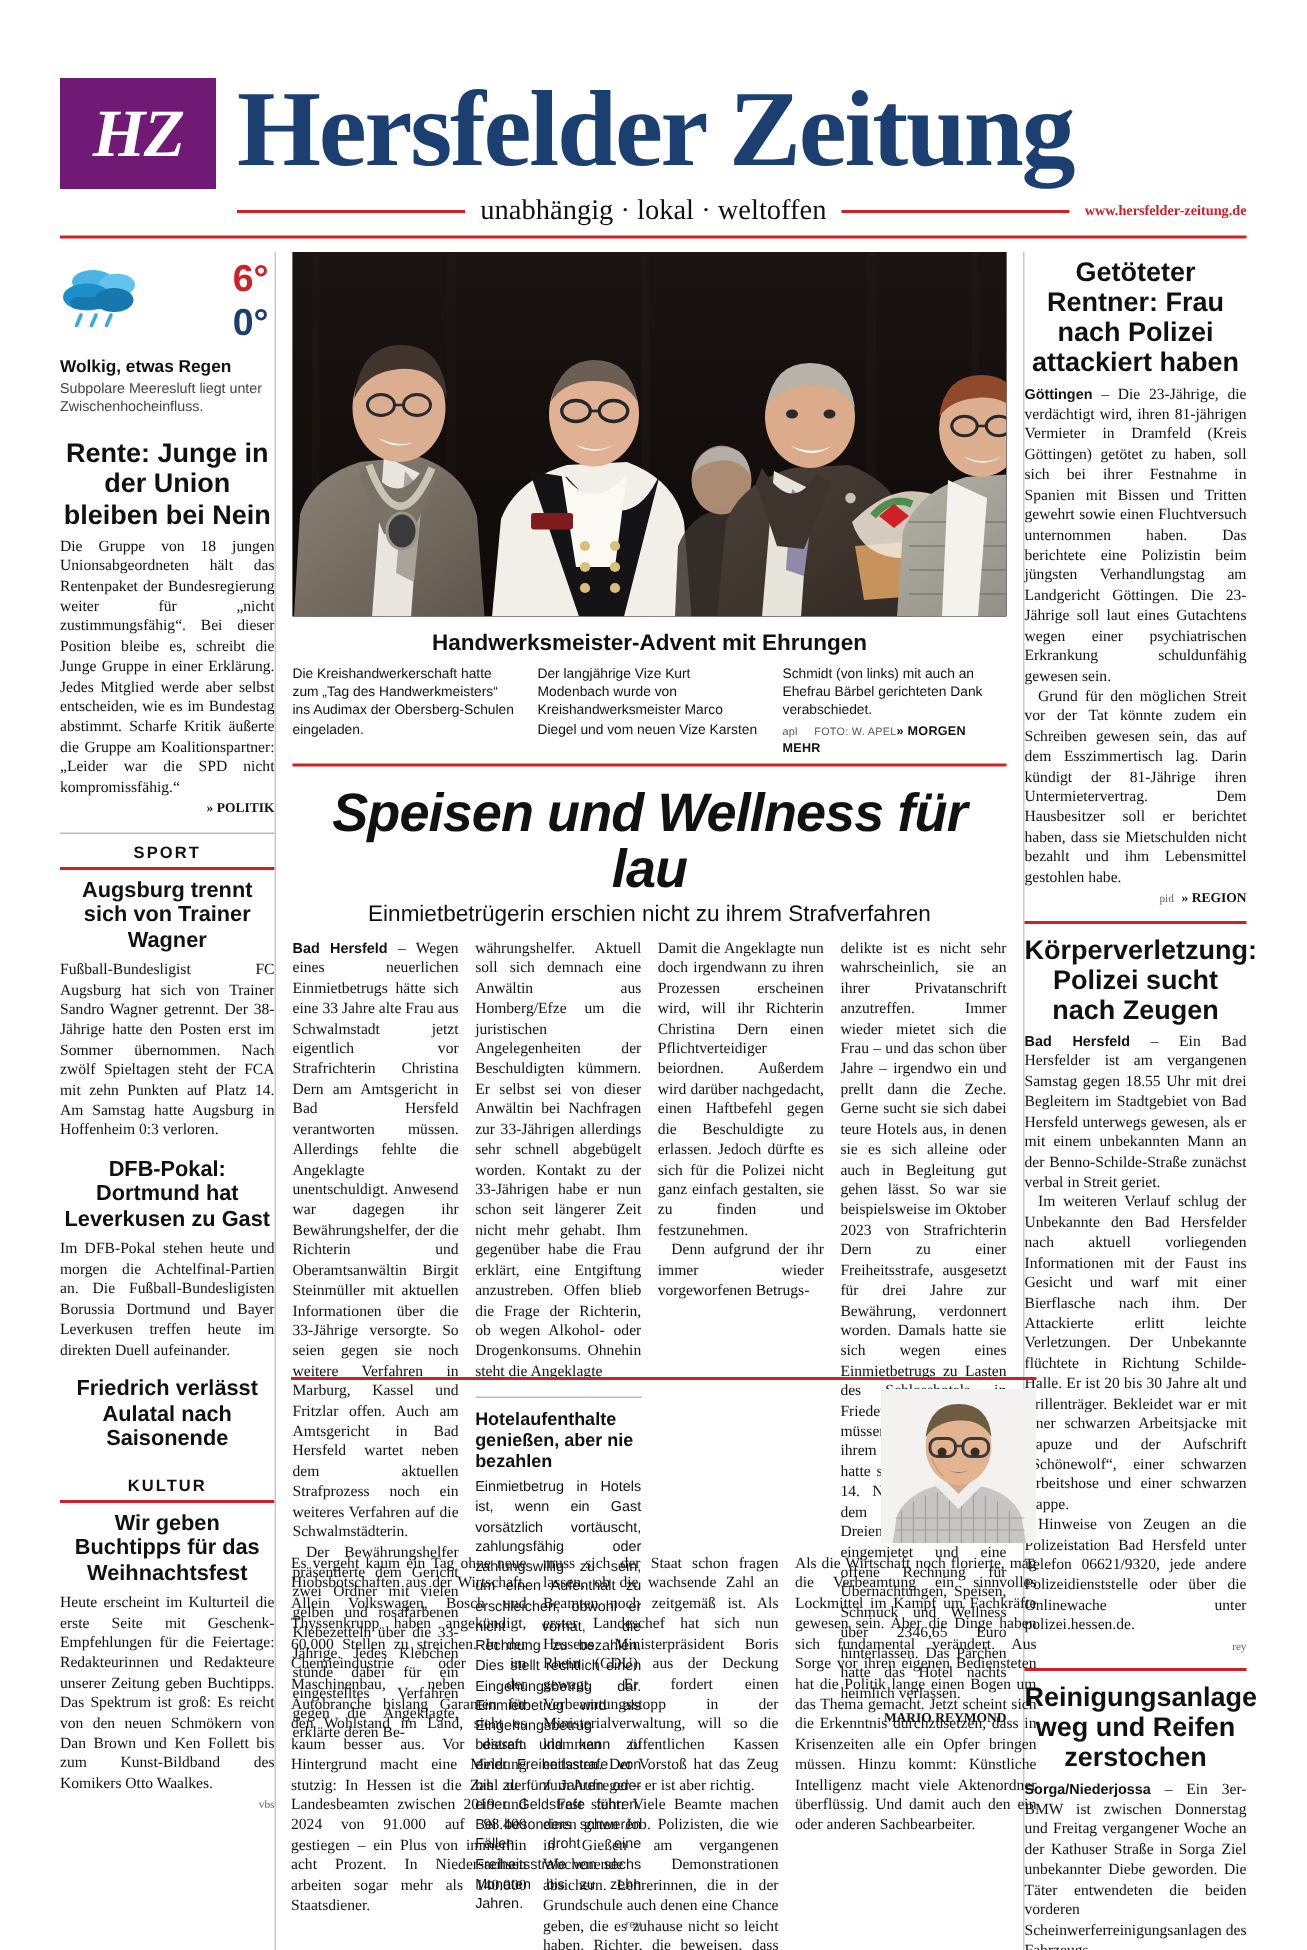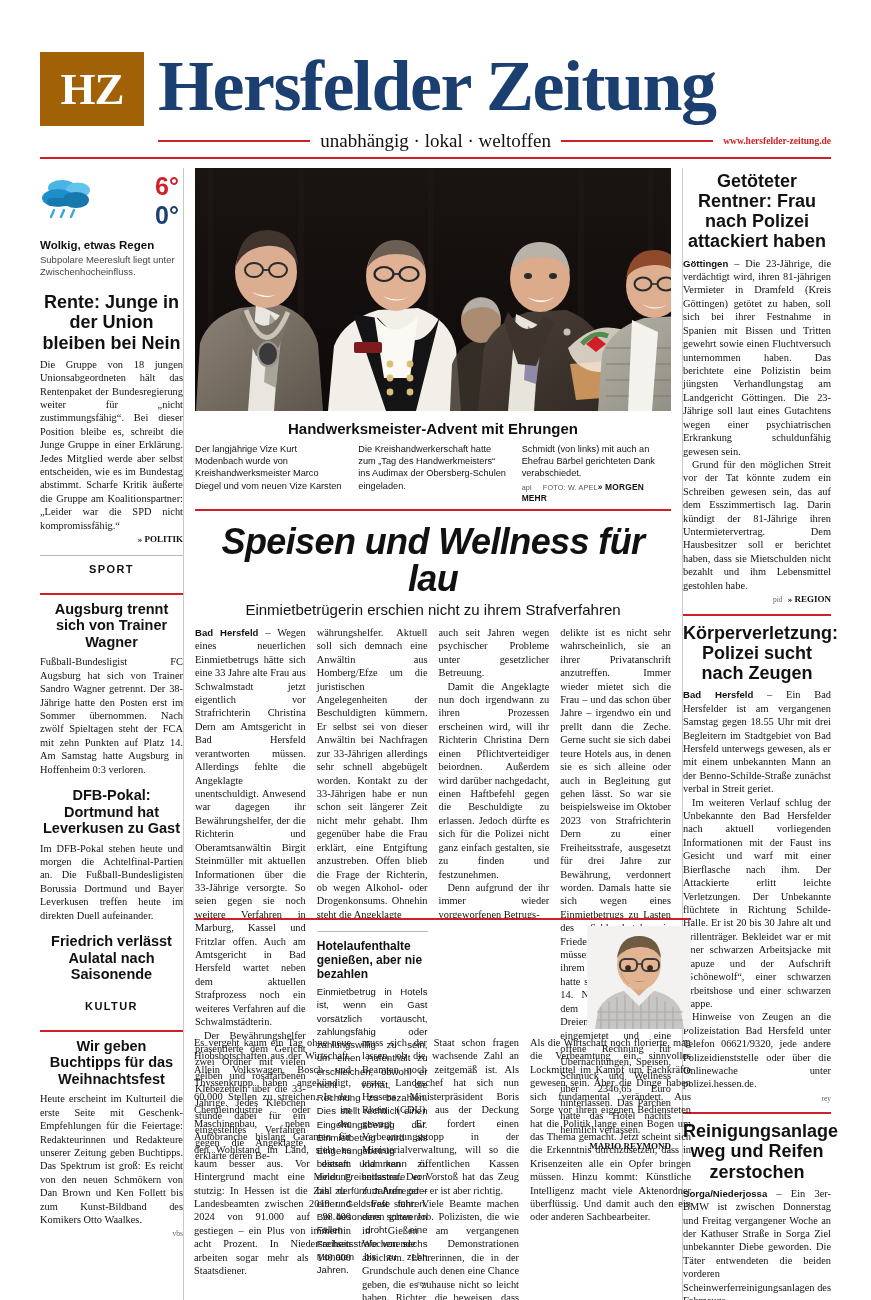--- a/index.html
+++ b/index.html
@@ -8,23 +8,24 @@
     background:#ffffff;
     font-family:"Liberation Sans", sans-serif;
     color:#111;
     -webkit-font-smoothing:antialiased;
   }
   .page { width:871px; height:1300px; position:relative; padding:0 40px; }
 
   
   .masthead { display:flex; align-items:flex-start; padding-top:52px; }
   .hz-logo {
-    width:104px; height:74px; background:#a16207;
+    width:104px; height:74px; background:#701a75;
     display:flex; align-items:center; justify-content:center;
     flex:0 0 auto;
+    font-style:italic;
   }
   .hz-logo span {
     font-family:"Liberation Serif", serif;
     color:#fff; font-weight:700; font-size:45px; letter-spacing:-1px;
     line-height:1;
   }
   .title-wrap { padding-left:14px; flex:1; position:relative; }
   .paper-title {
     font-family:"Liberation Serif", serif;
     font-size:72px; line-height:0.96; color:#1c3f71; font-weight:700;
@@ -92,21 +93,21 @@
     font-size:9.6px; line-height:1.38; text-align:justify; color:#111;
   }
   .lead-place { font-weight:700; font-family:"Liberation Sans", sans-serif; font-size:9.6px; }
   .ref { font-weight:700; font-size:9px; }
   .ref-sm { font-size:7.5px; color:#666; font-weight:400; }
   .align-right { text-align:right; }
 
   
   .seclabel {
     text-align:center; font-size:11px; font-weight:700; letter-spacing:1.4px;
-    color:#111; padding-bottom:18px;
+    color:#111; padding-bottom:3px;
   }
   .seclabel-rule { height:2px; background:#cf2027; margin-bottom:6px; }
   .thin-rule { height:1px; background:#bbb; margin:9px 0 7px; }
 
   
   .photo {
     width:100%; height:243px; position:relative; overflow:hidden;
     background:#16100e;
   }
   .photo svg { display:block; width:100%; height:100%; }
@@ -340,22 +341,22 @@
             <ellipse cx="488" cy="116" rx="8.5" ry="6.5" fill="none" stroke="#2a2a2a" stroke-width="2"></ellipse>
             <path d="M473 116 h7" stroke="#2a2a2a" stroke-width="1.6"></path>
             <path d="M464 136 Q477 145 490 136 Q478 143 464 136Z" fill="#fff"></path>
           </g>
         </svg>
       </div>
 
       <div class="photo-title">Handwerksmeister-Advent mit Ehrungen</div>
 
       <div class="cap-cols">
+        <div>Die Kreishandwerkerschaft hatte zum „Tag des Handwerkmeisters“ ins Audimax der Obersberg-Schulen eingeladen.</div>
         <div>Der langjährige Vize Kurt Modenbach wurde von Kreishandwerksmeister Marco Diegel und vom neuen Vize Karsten</div>
-        <div>Die Kreishandwerkerschaft hatte zum „Tag des Handwerkmeisters“ ins Audimax der Obersberg-Schulen eingeladen.</div>
         <div>
           <span>Schmidt (von links) mit auch an Ehefrau Bärbel gerichteten Dank verabschiedet.</span>
           <div class="cap-meta" style="margin-top:2px;">
             <span>apl</span>
             &nbsp;&nbsp;&nbsp;
             <span>FOTO: W. APEL</span><b>» MORGEN MEHR</b>
           </div>
         </div>
       </div>
 
@@ -376,21 +377,20 @@
         <div class="c">
           <div class="body-serif">währungshelfer. Aktuell soll sich demnach eine Anwältin aus Homberg/Efze um die juristischen Angelegenheiten der Beschuldigten kümmern. Er selbst sei von dieser Anwältin bei Nachfragen zur 33-Jährigen allerdings sehr schnell abgebügelt worden. Kontakt zu der 33-Jährigen habe er nun schon seit längerer Zeit nicht mehr gehabt. Ihm gegenüber habe die Frau erklärt, eine Entgiftung anzustreben. Offen blieb die Frage der Richterin, ob wegen Alkohol- oder Drogenkonsums. Ohnehin steht die Angeklagte</div>
           <div class="thin-rule" style="margin:10px 0 7px;"></div>
           <div class="infobox-head">Hotelaufenthalte genießen, aber nie bezahlen</div>
           <div class="body-sans">Einmietbetrug in Hotels ist, wenn ein Gast vorsätzlich vortäuscht, zahlungsfähig oder zahlungswillig zu sein, um einen Aufenthalt zu erschleichen, obwohl er nicht vorhat, die Rechnung zu bezahlen. Dies stellt rechtlich einen Eingehungsbetrug dar. Einmietbetrug wird als Eingehungsbetrug bestraft und kann zu einer Freiheitsstrafe von bis zu fünf Jahren oder einer Geldstrafe führen. Bei besonders schweren Fällen droht eine Freiheitsstrafe von sechs Monaten bis zu zehn Jahren.</div>
           <div class="body-sans align-right"><span class="ref-sm">rey</span></div>
         </div>
 
         <div class="c">
           <div class="body-serif">
-            <p>auch seit Jahren wegen psychischer Probleme unter gesetzlicher Betreuung.</p>
             <p>Damit die Angeklagte nun doch irgendwann zu ihren Prozessen erscheinen wird, will ihr Richterin Christina Dern einen Pflichtverteidiger beiordnen. Außerdem wird darüber nachgedacht, einen Haftbefehl gegen die Beschuldigte zu erlassen. Jedoch dürfte es sich für die Polizei nicht ganz einfach gestalten, sie zu finden und festzunehmen.</p>
             <p>Denn aufgrund der ihr immer wieder vorgeworfenen Betrugs-</p>
           </div>
         </div>
 
         <div class="c">
           <div class="body-serif">delikte ist es nicht sehr wahrscheinlich, sie an ihrer Privatanschrift anzutreffen. Immer wieder mietet sich die Frau – und das schon über Jahre – irgendwo ein und prellt dann die Zeche. Gerne sucht sie sich dabei teure Hotels aus, in denen sie es sich alleine oder auch in Begleitung gut gehen lässt. So war sie beispielsweise im Oktober 2023 von Strafrichterin Dern zu einer Freiheitsstrafe, ausgesetzt für drei Jahre zur Bewährung, verdonnert worden. Damals hatte sie sich wegen eines Einmietbetrugs zu Lasten des Schlosshotels in Friedewald verantworten müssen. Zusammen mit ihrem damaligen Freund hatte sie sich vom 11. bis 14. November 2022 in dem Hotel in der Dreienberg-Gemeinde eingemietet und eine offene Rechnung für Übernachtungen, Speisen, Schmuck und Wellness über 2346,65 Euro hinterlassen. Das Pärchen hatte das Hotel nachts heimlich verlassen.</div>
           <div class="body-serif align-right" style="margin-top:3px;"><span class="ref">MARIO REYMOND</span></div>
         </div>
       </div>

